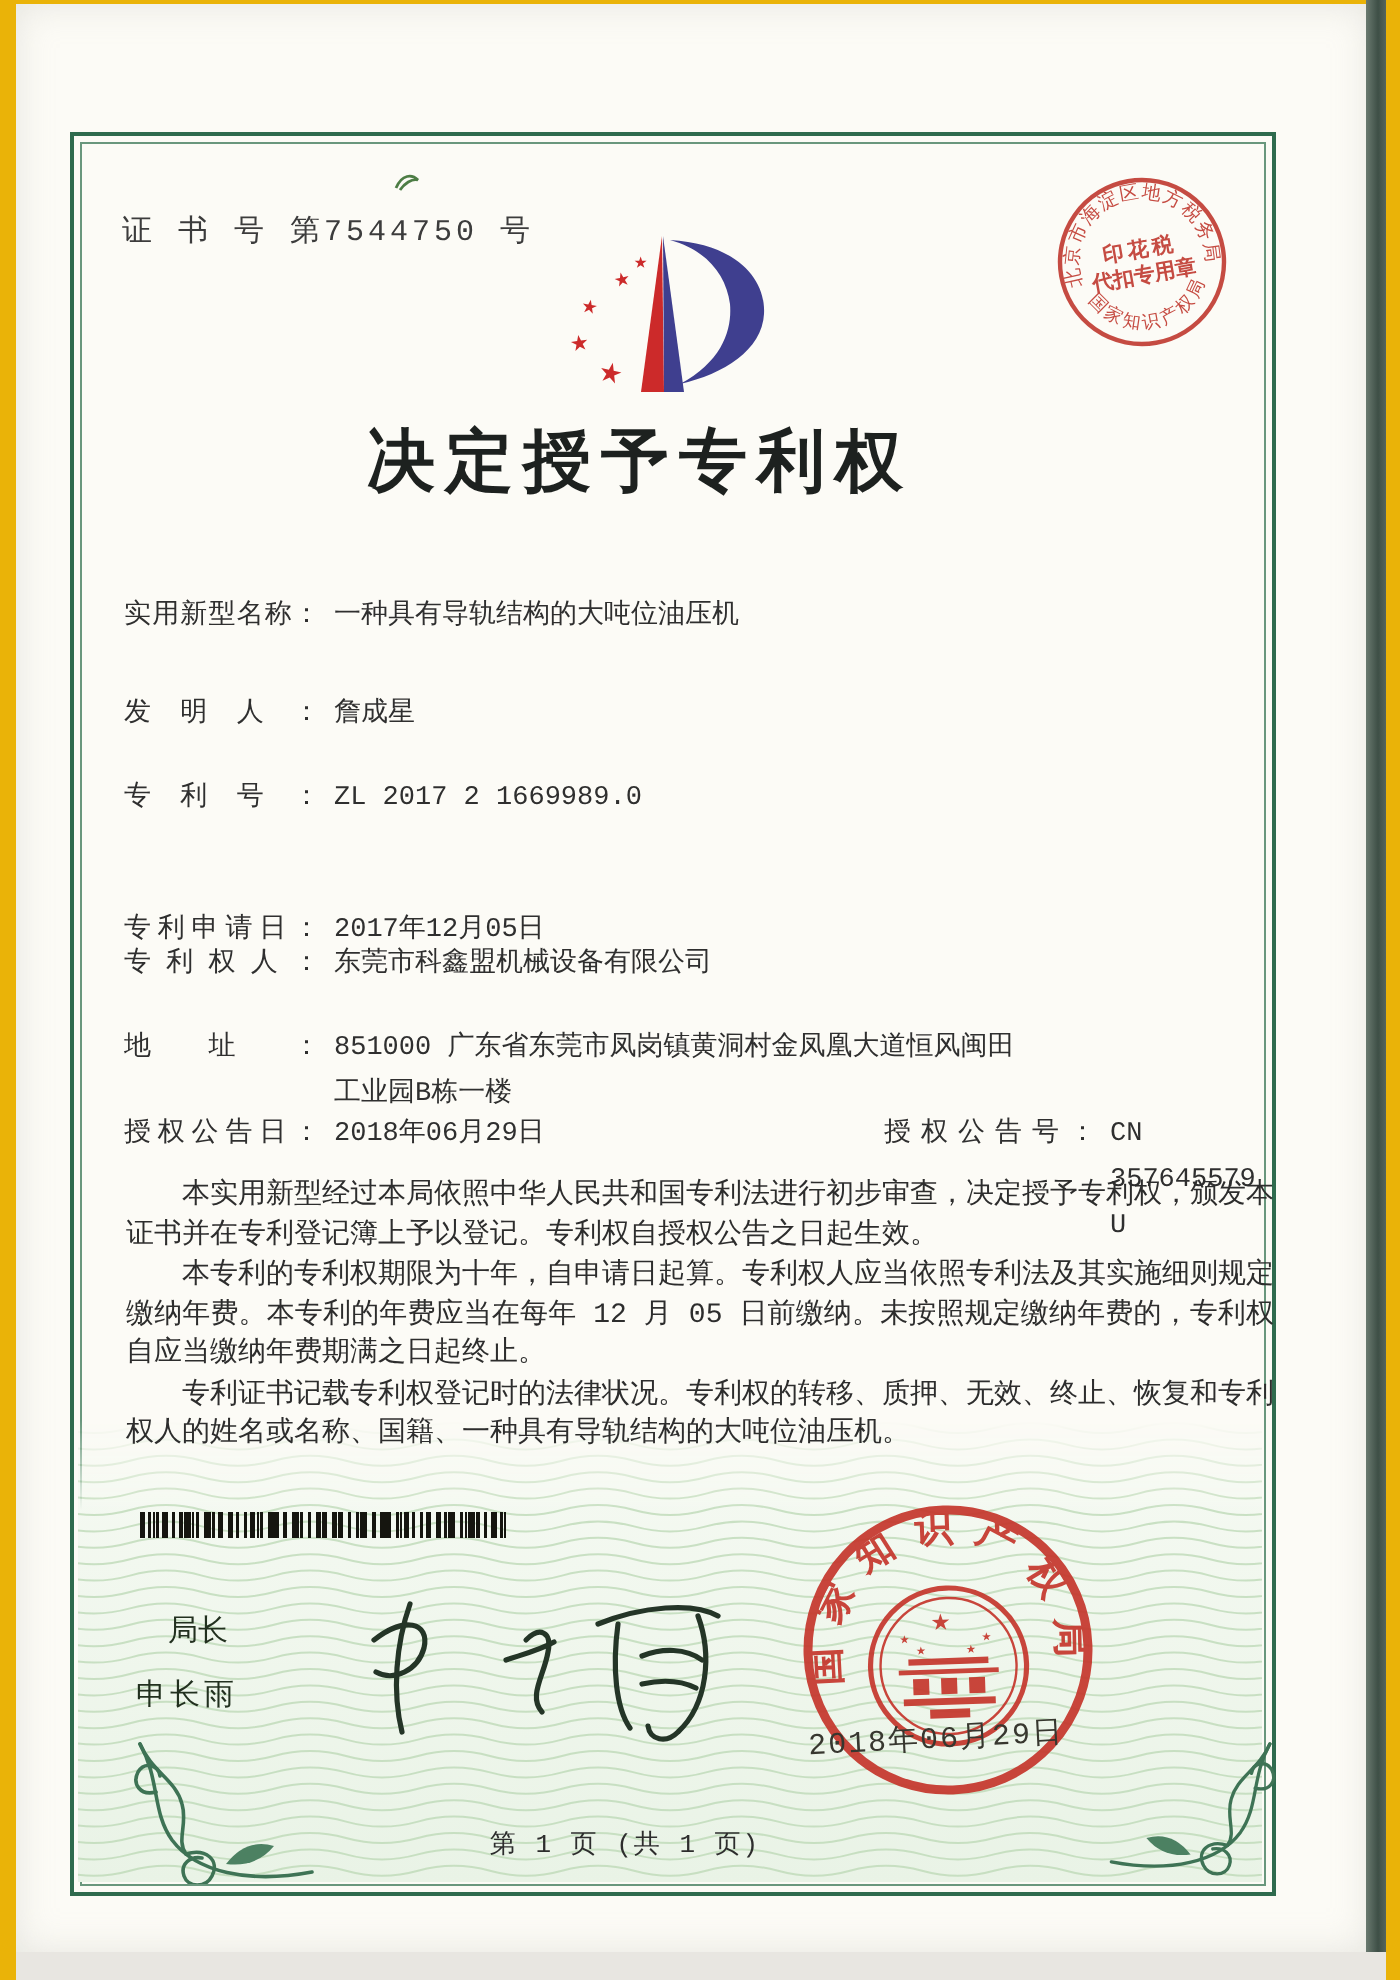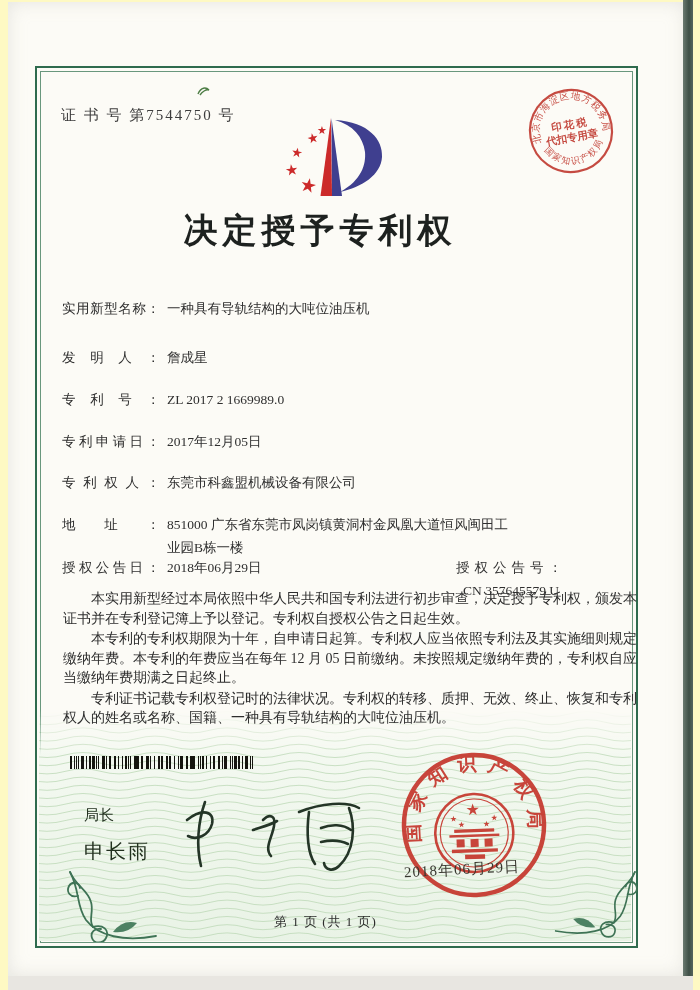--- a/index.html
+++ b/index.html
@@ -1,52 +1,52 @@
 <!DOCTYPE html>
 <html><head>
 <meta charset="utf-8">
 <style>
   html,body{margin:0;padding:0;background:#ffffff;}
-  .page{position:relative;width:700px;height:990px;background:#fef9c3;overflow:hidden;
-        font-family:Liberation Serif, serif;color:#2f2f2f;}
+  .page{position:relative;width:700px;height:990px;background:#eab308;overflow:hidden;
+        font-family:Liberation Mono, monospace;color:#2f2f2f;}
   .paper{position:absolute;left:8px;top:2px;width:677px;height:974px;background:#fcfbf6;
          box-shadow:inset 0 0 18px rgba(190,188,180,.35);}
   .edge-dark{position:absolute;left:683px;top:0;width:10px;height:978px;
              background:linear-gradient(to right,#6a7a70,#3e4f46 60%,#55655c);}
   .edge-bottom{position:absolute;left:8px;top:976px;width:685px;height:14px;background:#e8e6e1;}
   .frame{position:absolute;left:35px;top:66px;width:599px;height:878px;border:2.5px solid #2f6b4e;}
   .frame:after{content:"";position:absolute;left:3px;top:3px;right:3px;bottom:3px;border:1px solid #69977d;}
   .band{position:absolute;left:39px;top:710px;width:592px;height:231px;
         background:linear-gradient(#f6faf3,#e9f3e6);
         -webkit-mask-image:linear-gradient(to bottom,transparent 0,#000 45px);
         mask-image:linear-gradient(to bottom,transparent 0,#000 45px);}
   .certno{position:absolute;left:61px;top:106px;font-size:15px;letter-spacing:2px;color:#3c3c3c;}
   .title{position:absolute;left:20px;top:208px;width:600px;text-align:center;
          font-size:34px;font-weight:bold;letter-spacing:5px;color:#1d211f;}
   .row{position:absolute;left:62px;display:flex;font-size:13.5px;line-height:23px;}
   .flabel{display:inline-block;width:98px;text-align:justify;text-align-last:justify;flex:none;}
   .fval{margin-left:7px;}
   .addr-val{width:352px;}
-  .pair2{position:absolute;left:394px;top:0;display:flex;flex-direction:column;}
+  .pair2{position:absolute;left:380px;top:0;display:flex;}
   .pair2 .flabel{width:106px;}
   .paras{position:absolute;left:62px;top:588px;width:576px;font-size:14px;line-height:19.5px;
          text-align:justify;color:#2d2d2d;}
   .paras p{margin:1px;text-indent:2em;}
   .barcode{position:absolute;left:70px;top:756px;width:184px;height:13px;
      background:
        repeating-linear-gradient(90deg,#15150f 0 1.5px,transparent 1.5px 4px),
        repeating-linear-gradient(90deg,#15150f 0 1px,transparent 1px 6.5px),
        repeating-linear-gradient(90deg,#15150f 0 2.5px,transparent 2.5px 11px);}
   .juzhang{position:absolute;left:84px;top:806px;font-size:15px;color:#22301f;}
-  .juname{position:absolute;left:84px;top:838px;font-size:20px;letter-spacing:2px;color:#22301f;}
+  .juname{position:absolute;left:68px;top:838px;font-size:15px;letter-spacing:2px;color:#22301f;}
   .sig{position:absolute;left:175px;top:788px;}
   .seal{position:absolute;left:386px;top:737px;transform:rotate(-2deg);}
   .sealdate{position:absolute;left:404px;top:859px;width:160px;font-size:15px;color:#37372f;
             letter-spacing:1px;transform:rotate(-3deg);}
-  .footer{position:absolute;left:33px;top:913px;width:585px;text-align:center;font-size:13px;
+  .footer{position:absolute;left:20px;top:913px;width:585px;text-align:center;font-size:13px;
           letter-spacing:1px;color:#2d2d2d;}
   .taxstamp{position:absolute;left:522px;top:82px;}
   .flourish{position:absolute;}
   .fl-left{left:58px;top:852px;}
   .fl-right{left:552px;top:850px;transform:scaleX(-1);}
   .squiggle{position:absolute;left:196px;top:85px;}
 </style>
 </head>
 <body>
 
@@ -114,21 +114,21 @@
     <span class="fval">一种具有导轨结构的大吨位油压机</span>
   </div>
   <div class="row" style="top:346px">
     <span class="flabel">发明人：</span>
     <span class="fval">詹成星</span>
   </div>
   <div class="row" style="top:388px">
     <span class="flabel">专利号：</span>
     <span class="fval">ZL 2017 2 1669989.0</span>
   </div>
-  <div class="row" style="top:430px">
+  <div class="row" style="top:454px">
     <span class="flabel">专利申请日：</span>
     <span class="fval">2017年12月05日</span>
   </div>
   <div class="row" style="top:471px">
     <span class="flabel">专利权人：</span>
     <span class="fval">东莞市科鑫盟机械设备有限公司</span>
   </div>
   <div class="row" style="top:513px">
     <span class="flabel">地址：</span>
     <span class="fval addr-val">851000 广东省东莞市凤岗镇黄洞村金凤凰大道恒风闽田工业园B栋一楼</span>

